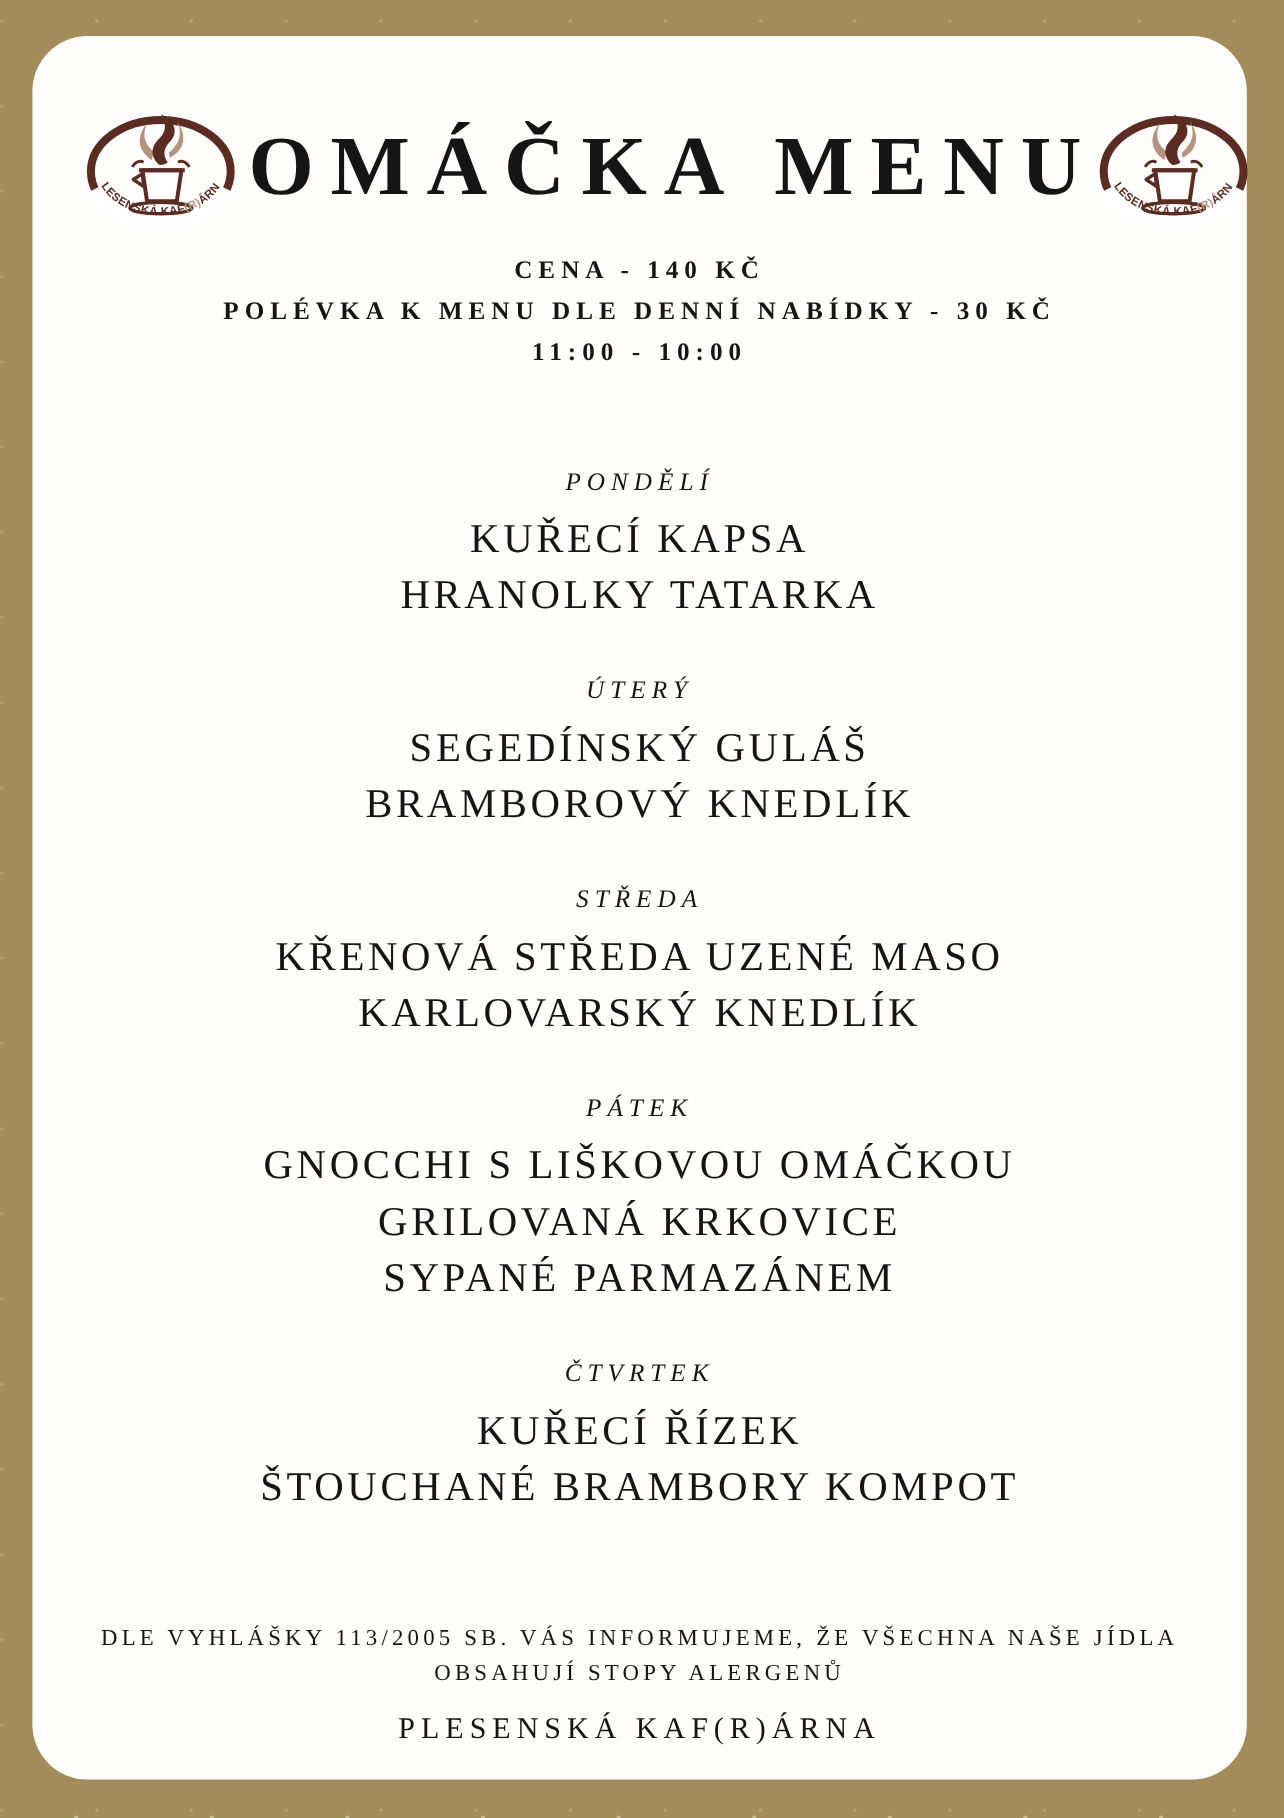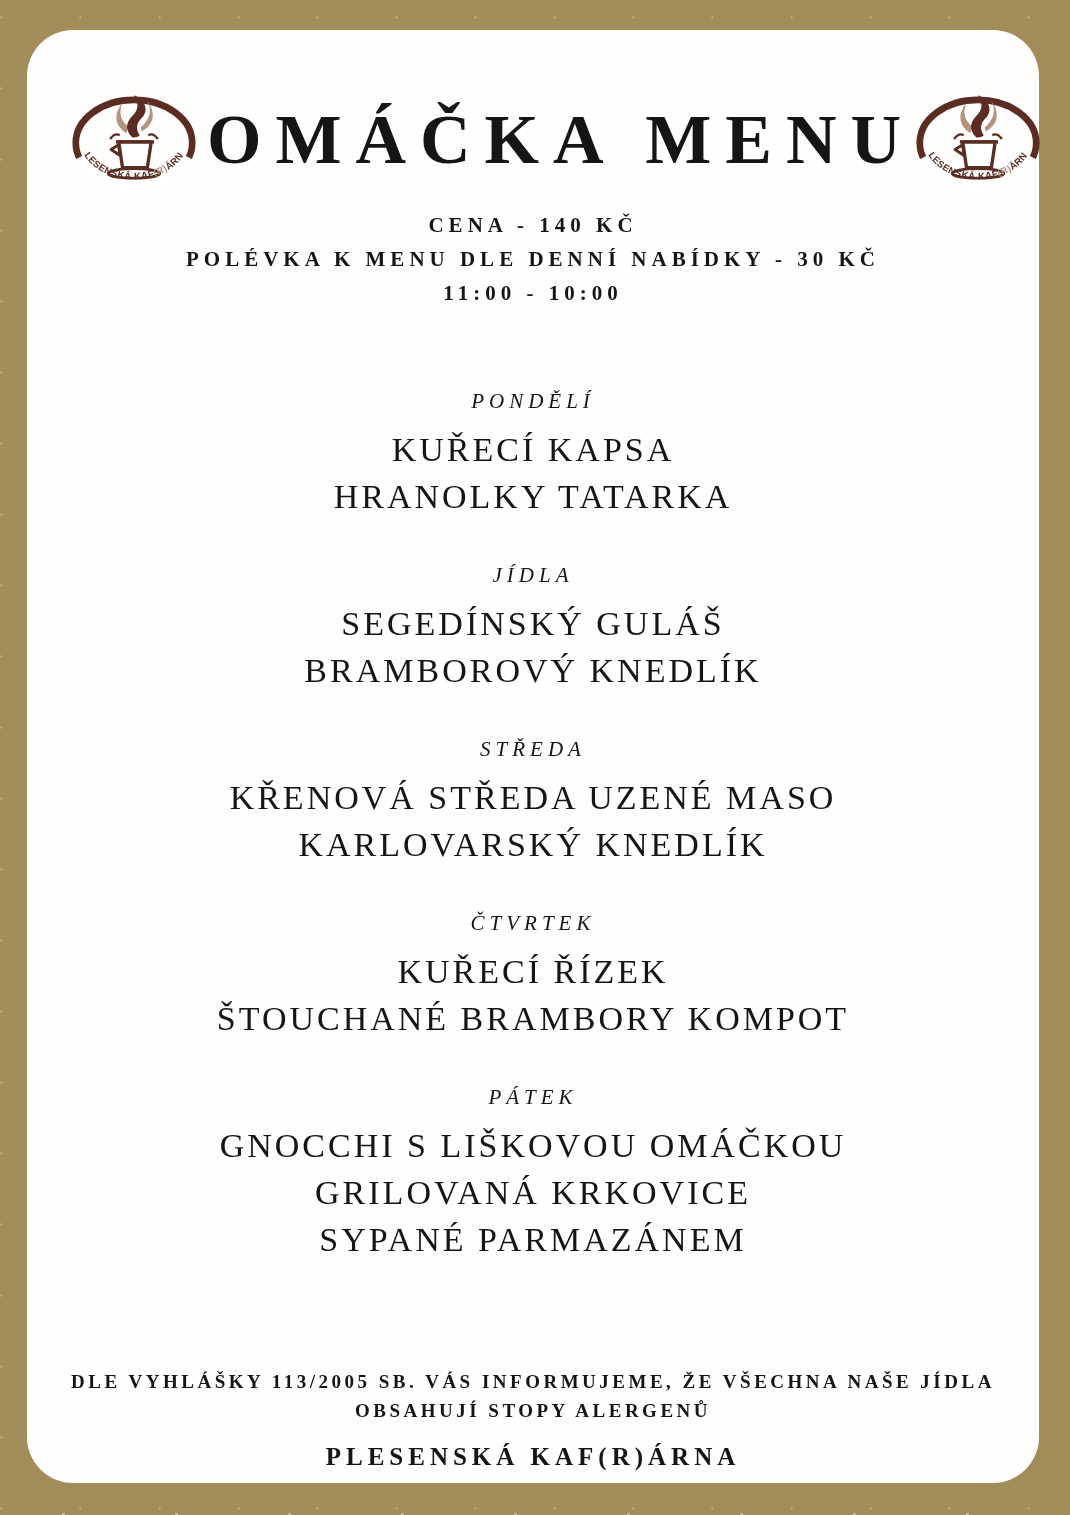--- a/index.html
+++ b/index.html
@@ -36,21 +36,21 @@
   }
   .menu{margin-top:76px;}
   .day-section{margin-bottom:40px;}
   .day-label{
     font-style:italic;font-size:21px;letter-spacing:5px;
     line-height:30px;margin-bottom:10px;
   }
   .dish{
     font-size:34px;letter-spacing:3px;line-height:47px;
   }
-  .footer{margin-top:auto;padding-bottom:12px;font-weight:bold;}
+  .footer{margin-top:auto;padding-bottom:28px;font-weight:normal;}
   .allergen{
     font-size:19px;letter-spacing:3.5px;line-height:29px;
     max-width:965px;margin:0 auto;
   }
   .brand{margin-top:18px;font-size:25px;letter-spacing:5px;}
   .logo-text{
     font-family:"Liberation Sans", sans-serif;
     font-size:10px;font-weight:bold;letter-spacing:0.4px;
   }
 </style>
@@ -111,42 +111,42 @@
 
   <div class="menu">
 
     <div class="day-section">
       <div class="day-label">PONDĚLÍ</div>
       <div class="dish">KUŘECÍ KAPSA</div>
       <div class="dish">HRANOLKY TATARKA</div>
     </div>
 
     <div class="day-section">
-      <div class="day-label">JÍDLA</div>
+      <div class="day-label">ÚTERÝ</div>
       <div class="dish">SEGEDÍNSKÝ GULÁŠ</div>
       <div class="dish">BRAMBOROVÝ KNEDLÍK</div>
     </div>
 
     <div class="day-section">
       <div class="day-label">STŘEDA</div>
       <div class="dish">KŘENOVÁ STŘEDA UZENÉ MASO</div>
       <div class="dish">KARLOVARSKÝ KNEDLÍK</div>
     </div>
 
     <div class="day-section">
-      <div class="day-label">ČTVRTEK</div>
-      <div class="dish">KUŘECÍ ŘÍZEK</div>
-      <div class="dish">ŠTOUCHANÉ BRAMBORY KOMPOT</div>
-    </div>
-
-    <div class="day-section">
       <div class="day-label">PÁTEK</div>
       <div class="dish">GNOCCHI S LIŠKOVOU OMÁČKOU</div>
       <div class="dish">GRILOVANÁ KRKOVICE</div>
       <div class="dish">SYPANÉ PARMAZÁNEM</div>
+    </div>
+
+    <div class="day-section">
+      <div class="day-label">ČTVRTEK</div>
+      <div class="dish">KUŘECÍ ŘÍZEK</div>
+      <div class="dish">ŠTOUCHANÉ BRAMBORY KOMPOT</div>
     </div>
 
   </div>
 
   <div class="footer">
     <div class="allergen">DLE VYHLÁŠKY 113/2005 SB. VÁS INFORMUJEME, ŽE VŠECHNA NAŠE JÍDLA OBSAHUJÍ STOPY ALERGENŮ</div>
     <div class="brand">PLESENSKÁ KAF(R)ÁRNA</div>
   </div>
 
 </div>

